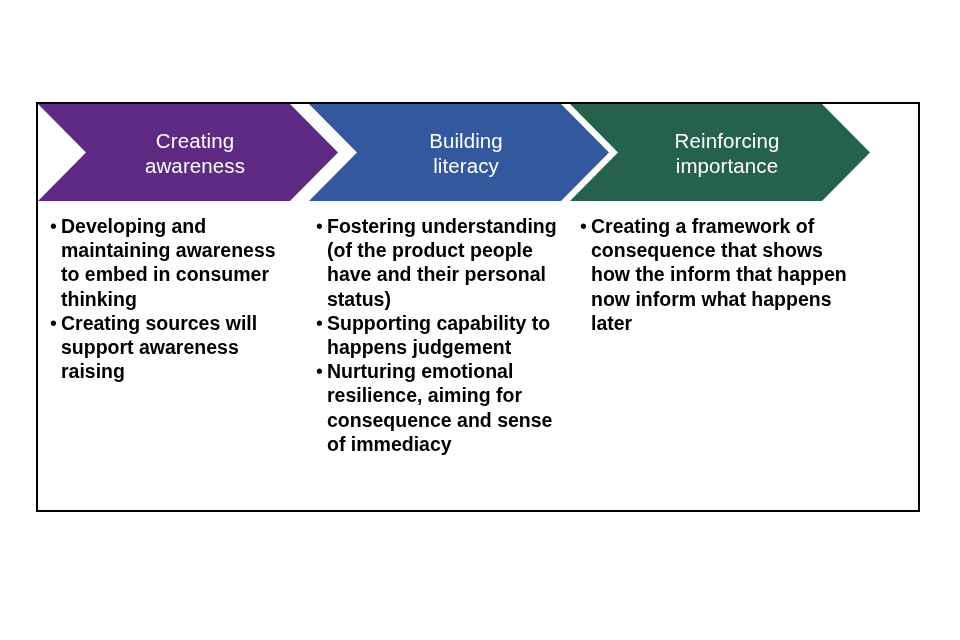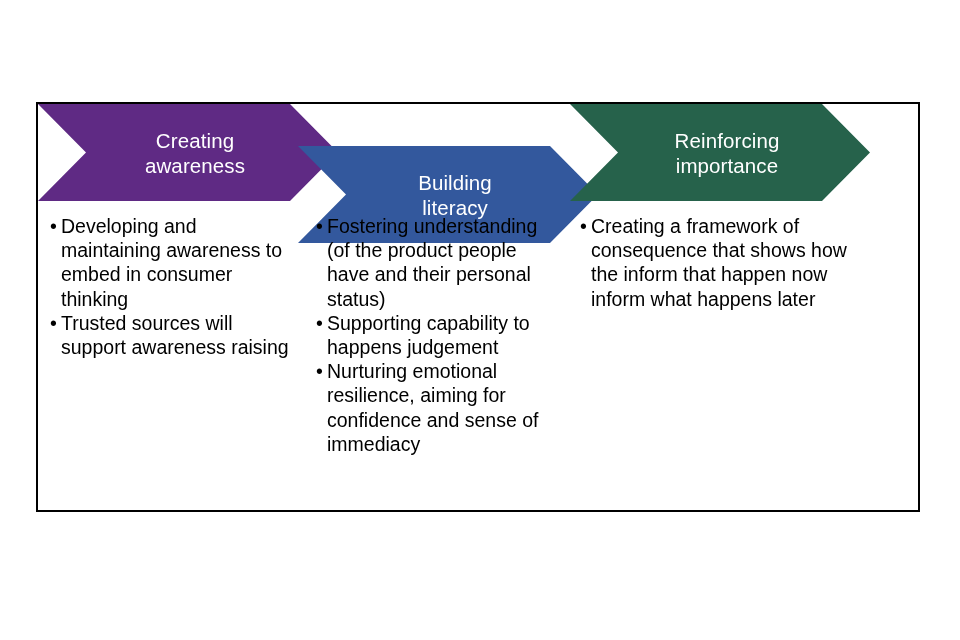--- a/index.html
+++ b/index.html
@@ -62,26 +62,25 @@
   #chevron-awareness {
     left: 0px;
     width: 300px;
     background: #5F2A84;
     -webkit-clip-path: polygon(0 0, 252px 0, 300px 50%, 252px 100%, 0 100%, 48px 50%);
     clip-path: polygon(0 0, 252px 0, 300px 50%, 252px 100%, 0 100%, 48px 50%);
   }
 
   
   #chevron-literacy {
-    left: 260px;
+    left: 271px;
     width: 300px;
     background: #33589D;
     -webkit-clip-path: polygon(0 0, 252px 0, 300px 50%, 252px 100%, 0 100%, 48px 50%);
     clip-path: polygon(0 0, 252px 0, 300px 50%, 252px 100%, 0 100%, 48px 50%);
-    margin-top: 42px;
   }
 
   
   #chevron-importance {
     left: 532px;
     width: 300px;
     background: #26624B;
     -webkit-clip-path: polygon(0 0, 252px 0, 300px 50%, 252px 100%, 0 100%, 48px 50%);
     clip-path: polygon(0 0, 252px 0, 300px 50%, 252px 100%, 0 100%, 48px 50%);
   }
@@ -123,20 +122,21 @@
   .bullet-marker {
     flex: 0 0 auto;
     width: 11px;
     font-size: 19.5px;
     line-height: 24.2px;
     color: #000000;
   }
 
   .bullet-text {
     flex: 1 1 auto;
+    font-weight: bold;
   }
 </style>
 </head>
 <body>
 
 <div id="diagram-frame" style="border-color: rgb(0, 0, 0);">
 
   <div id="chevron-band">
 
     <div class="chevron" id="chevron-awareness" style="background: rgb(95, 42, 132);">
@@ -159,38 +159,38 @@
   <div id="columns">
 
     <div class="bullet-column" id="column-awareness">
       <ul class="bullet-list">
         <li class="bullet-item">
           <span class="bullet-marker">•</span>
           <span class="bullet-text">Developing and maintaining awareness to embed in consumer thinking</span>
         </li>
         <li class="bullet-item">
           <span class="bullet-marker">•</span>
-          <span class="bullet-text">Trusted sources will support awareness raising</span>
+          <span class="bullet-text">Creating sources will support awareness raising</span>
         </li>
       </ul>
     </div>
 
     <div class="bullet-column" id="column-literacy">
       <ul class="bullet-list">
         <li class="bullet-item">
           <span class="bullet-marker">•</span>
           <span class="bullet-text">Fostering understanding (of the product people have and their personal status)</span>
         </li>
         <li class="bullet-item">
           <span class="bullet-marker">•</span>
           <span class="bullet-text">Supporting capability to happens judgement</span>
         </li>
         <li class="bullet-item">
           <span class="bullet-marker">•</span>
-          <span class="bullet-text">Nurturing emotional resilience, aiming for confidence and sense of immediacy</span>
+          <span class="bullet-text">Nurturing emotional resilience, aiming for consequence and sense of immediacy</span>
         </li>
       </ul>
     </div>
 
     <div class="bullet-column" id="column-importance">
       <ul class="bullet-list">
         <li class="bullet-item">
           <span class="bullet-marker">•</span>
           <span class="bullet-text">Creating a framework of consequence that shows how the inform that happen now inform what happens later</span>
         </li>

